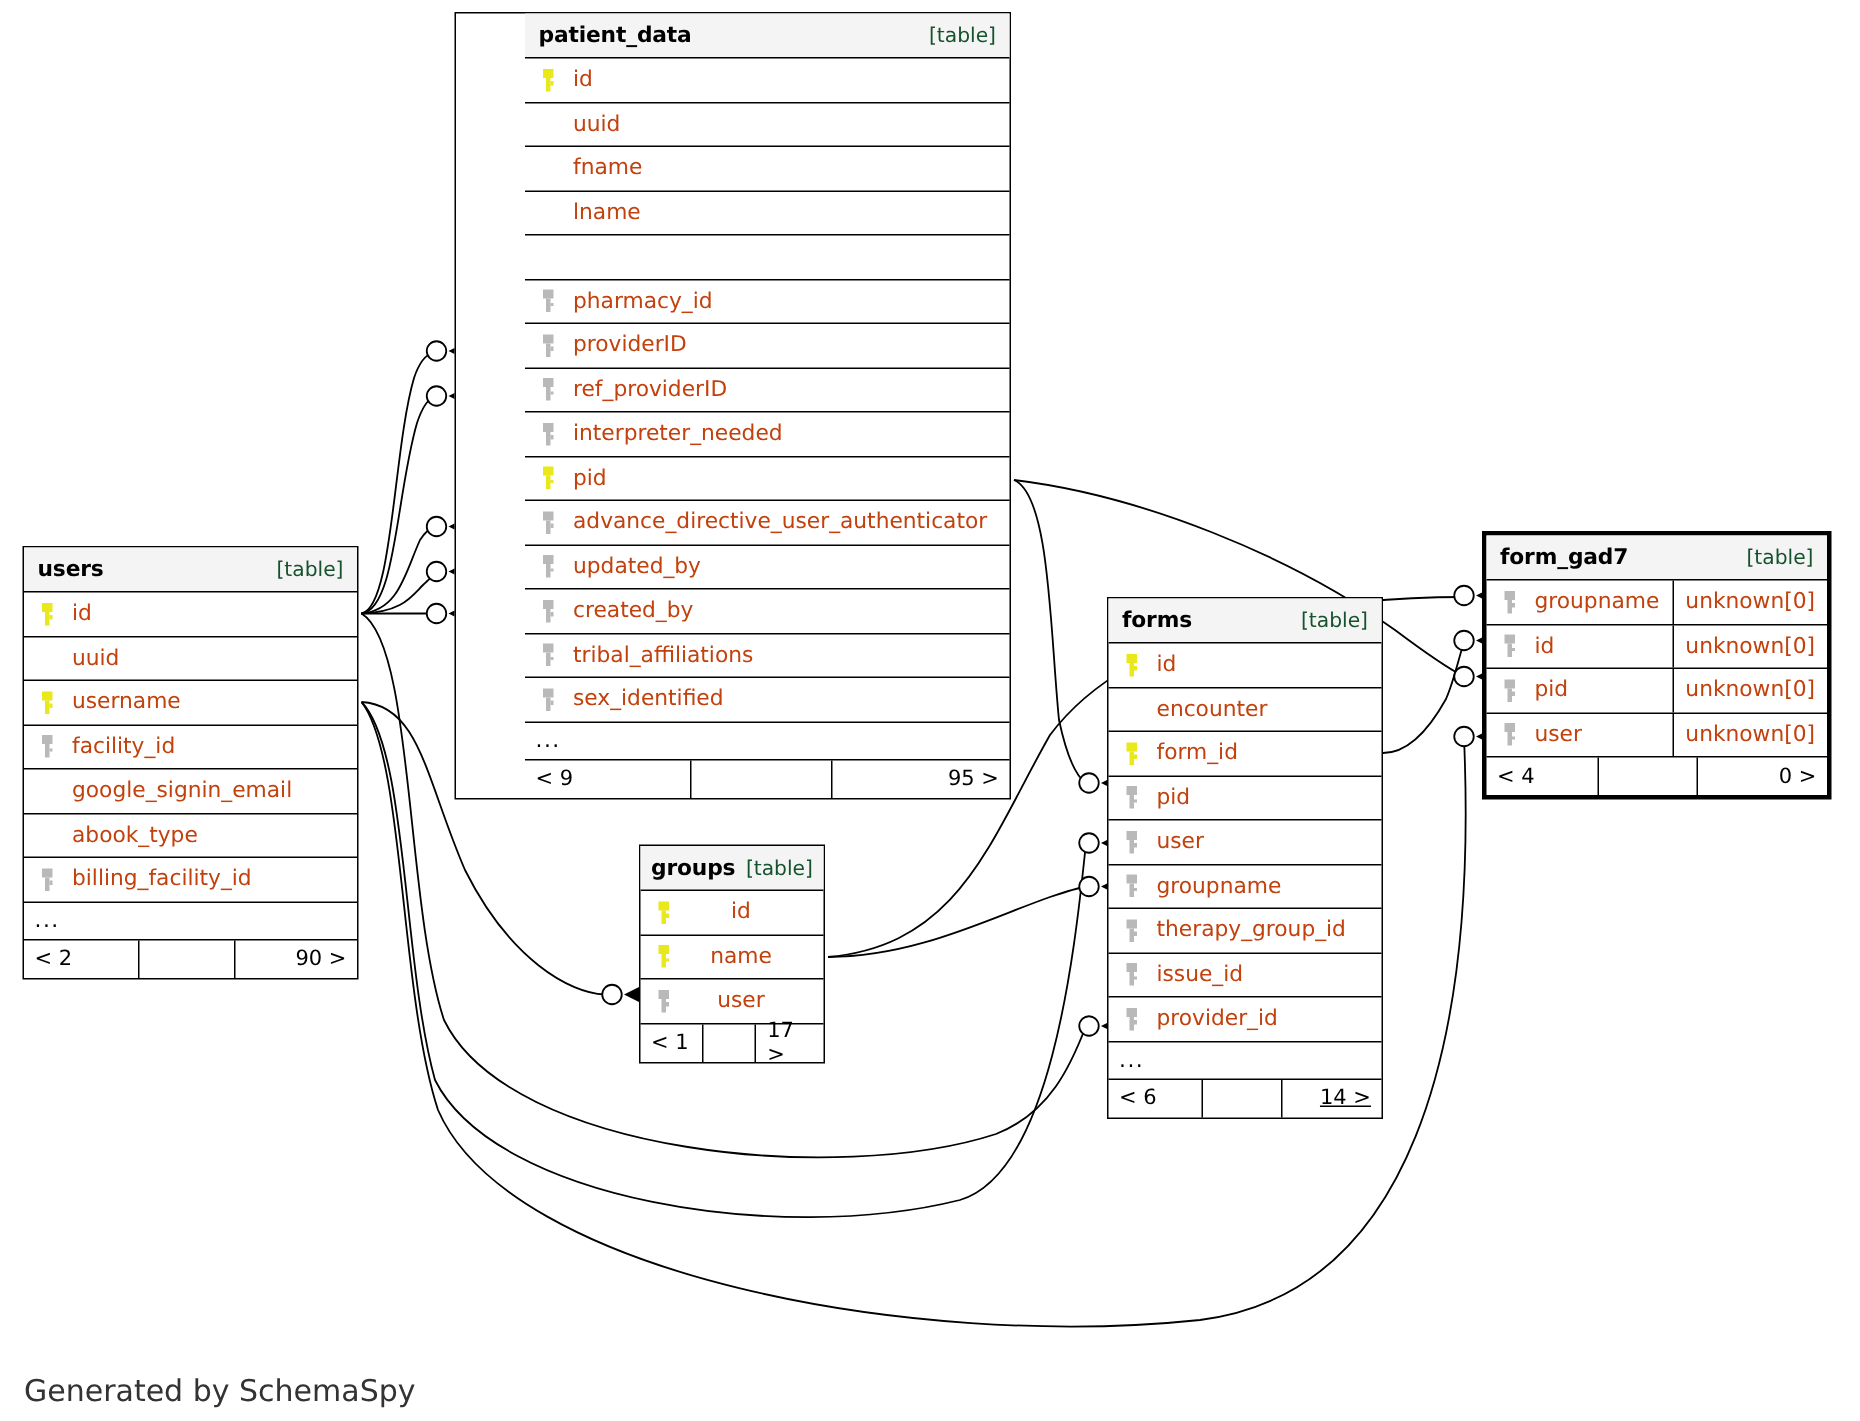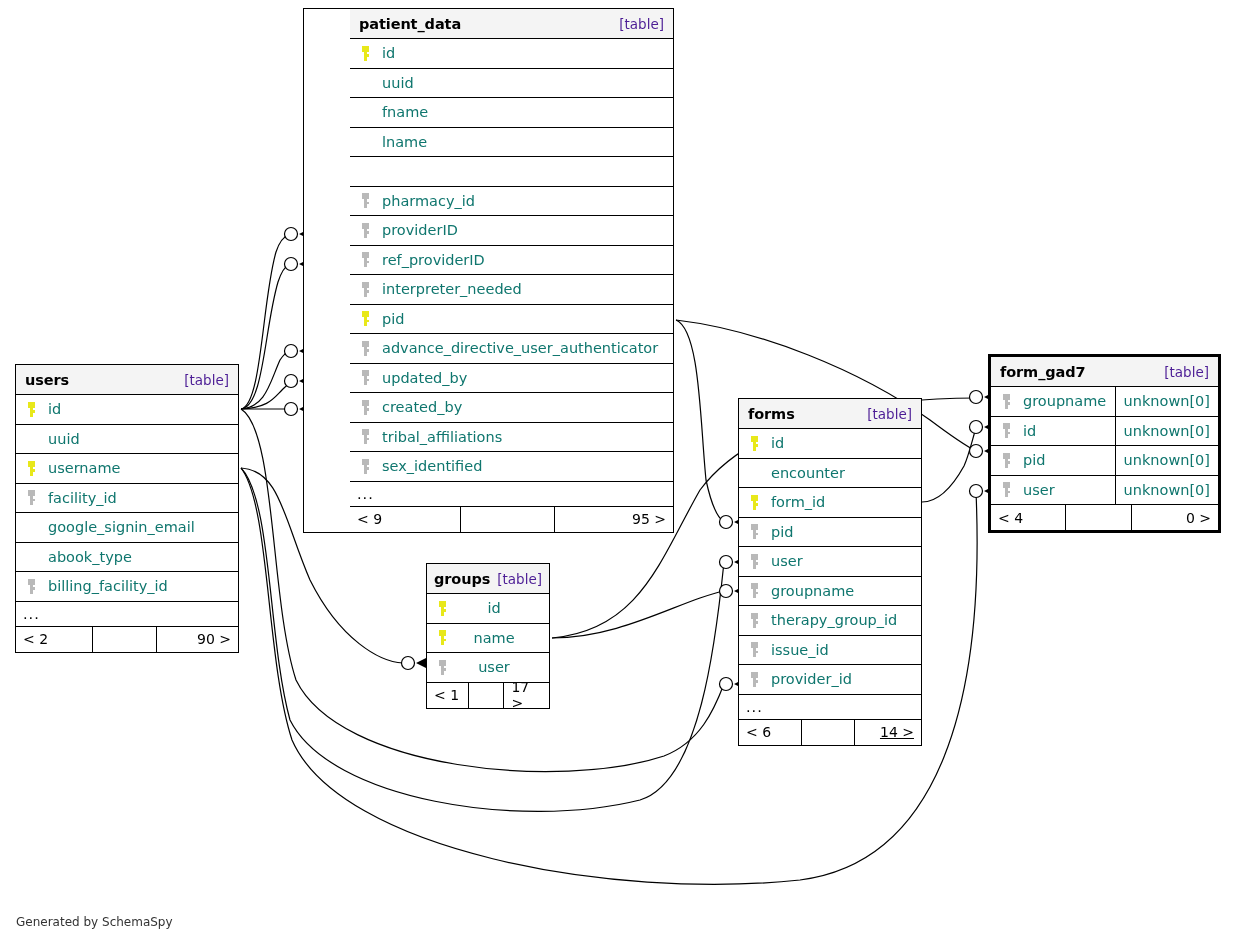--- a/index.html
+++ b/index.html
@@ -59,37 +59,37 @@
     box-sizing: border-box;
   }
   .tbl-name {
     font-weight: bold;
     font-size: 14.5px;
     color: #000000;
     letter-spacing: -0.1px;
   }
   .tbl-tag {
     font-size: 13.5px;
-    color: #4c1d95;
+    color: #14532d;
     padding-left: 10px;
   }
   .tbl-head.tight {
     justify-content: center;
     padding: 0 8px;
   }
   .tbl-head.tight .tbl-tag { padding-left: 7px; }
 
   .row {
     display: flex;
     align-items: center;
     height: 29.5px;
     box-sizing: border-box;
     border-bottom: 1.6px solid #000000;
     font-size: 14.5px;
-    color: #0f766e;
+    color: #c2410c;
   }
   .row:last-child { border-bottom: none; }
 
   .keycell {
     width: 22px;
     min-width: 22px;
     display: flex;
     align-items: center;
     justify-content: center;
     padding-left: 4px;
@@ -173,21 +173,21 @@
   }
   .footer .f-cell:last-child { border-right: none; }
   .f-left { justify-content: flex-start; }
   .f-mid  { justify-content: center; }
   .f-right{ justify-content: flex-end; }
 
   .credit {
     position: absolute;
     left: 16px;
     top: 915px;
-    font-size: 12px;
+    font-size: 20px;
     color: #333333;
   }
 </style>
 </head>
 <body>
 
 <div id="canvas">
 
   <svg id="edges" viewBox="0 0 1240 947" xmlns="http://www.w3.org/2000/svg">
 

